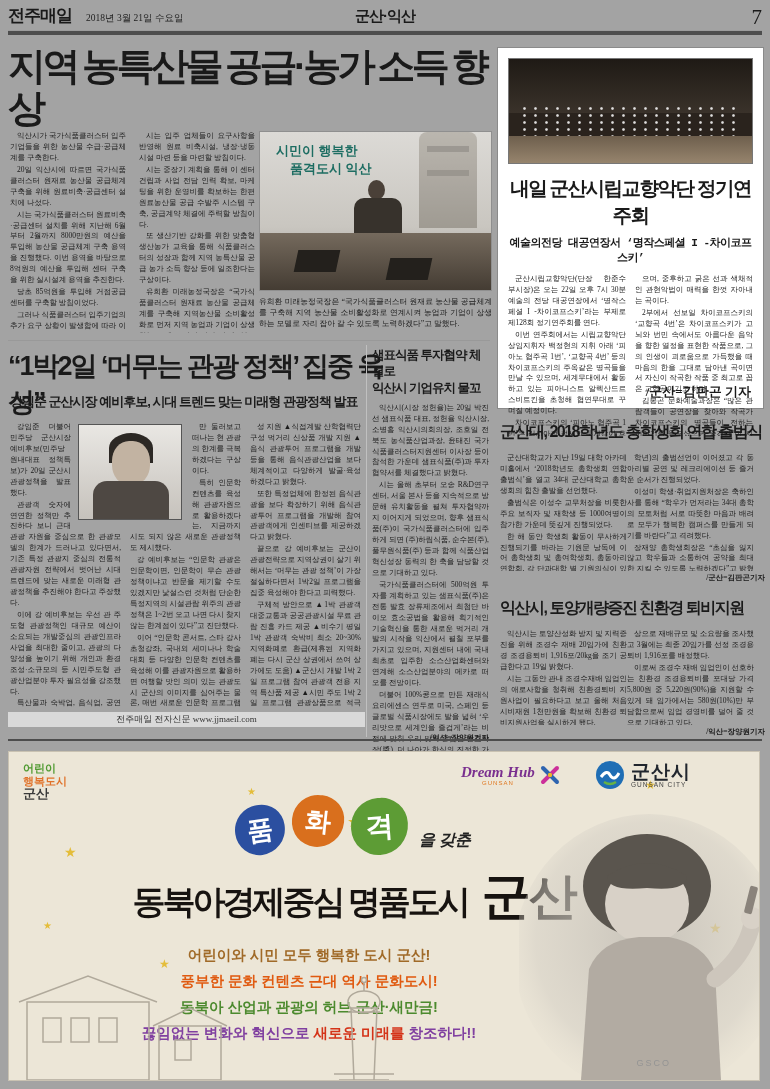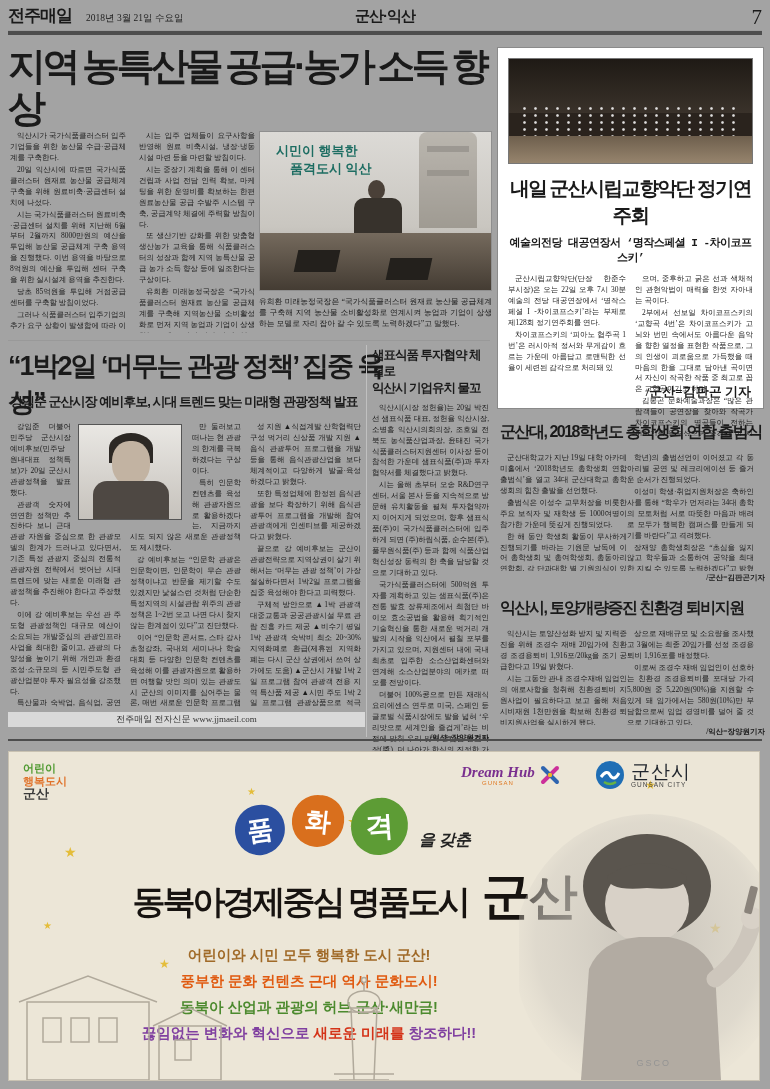--- a/index.html
+++ b/index.html
@@ -96,21 +96,21 @@
              font-weight:bold;line-height:1.15;}
   .kids-logo .k1{font-size:11px;color:#4f9a31;}
   .kids-logo .k2{font-size:11px;color:#e0722a;}
   .kids-logo .k3{font-size:13px;color:#3a3a3a;}
   .dreamhub{position:absolute;left:452px;top:12px;display:flex;align-items:center;gap:4px;}
   .dreamhub-text{font-family:"Liberation Serif",serif;font-style:italic;font-weight:bold;
                  font-size:15px;color:#7a2f8f;line-height:1;}
   .dreamhub-sub{font-family:"Liberation Sans",sans-serif;font-size:6px;color:#e07820;
                 letter-spacing:1px;text-align:center;}
   .citylogo{position:absolute;left:586px;top:8px;display:flex;align-items:center;gap:6px;}
-  .citylogo-kr{font-family:"Liberation Sans",sans-serif;font-weight:normal;font-size:19px;
+  .citylogo-kr{font-family:"Liberation Sans",sans-serif;font-weight:bold;font-size:19px;
                letter-spacing:1px;color:#21262e;line-height:1;}
   .citylogo-en{font-family:"Liberation Sans",sans-serif;font-size:6.5px;color:#444;letter-spacing:1px;}
   .circles-row{position:absolute;left:226px;top:46px;display:flex;align-items:flex-end;gap:7px;}
   .circ{border-radius:50% 46% 52% 48%;display:flex;align-items:center;justify-content:center;
         color:#fff;font-weight:bold;font-family:"Liberation Serif",serif;}
   .c1{width:50px;height:50px;background:#2b4fa0;font-size:26px;transform:rotate(-8deg);}
   .c2{width:52px;height:52px;background:#d96f1d;font-size:26px;transform:translateY(-8px) rotate(6deg);}
   .c3{width:57px;height:57px;background:#5d9c35;font-size:28px;transform:rotate(-4deg);}
   .circ-suffix{font-size:16px;font-weight:bold;font-style:italic;color:#222;margin:0 0 4px 4px;
                font-family:"Liberation Serif",serif;}
@@ -180,20 +180,21 @@
     <div class="orch-photo">
       <div class="orch-wall"></div>
       <div class="orch-band"></div>
       <div class="orch-floor"></div>
     </div>
     <div class="orch-headline">내일 군산시립교향악단 정기연주회</div>
     <div class="orch-subhead">예술의전당 대공연장서 ‘명작스페셜 I -차이코프스키’</div>
     <div class="orch-cols">
       <div class="bodycol">
           <p class="para">군산시립교향악단(단장 한준수 부시장)은 오는 22일 오후 7시 30분 예술의 전당 대공연장에서 ‘명작스페셜 I -차이코프스키’라는 부제로 제128회 정기연주회를 연다.</p>
+          <p class="para">이번 연주회에서는 시립교향악단 상임지휘자 백정현의 지휘 아래 ‘피아노 협주곡 1번’, ‘교향곡 4번’ 등의 차이코프스키의 주옥같은 명곡들을 만날 수 있으며, 세계무대에서 활동하고 있는 피아니스트 알렉산드르 스비트킨을 초청해 협연무대로 꾸며질 예정이다.</p>
           <p class="para">차이코프스키의 ‘피아노 협주곡 1번’은 러시아적 정서와 무게감이 흐르는 가운데 아름답고 로맨틱한 선율이 세련된 감각으로 처리돼 있</p>
         </div>
       <div class="bodycol">
           <p class="para">으며, 중후하고 굵은 선과 색채적인 관현악법이 매력을 한껏 자아내는 곡이다.</p>
           <p class="para">2부에서 선보일 차이코프스키의 ‘교향곡 4번’은 차이코프스키가 고뇌와 번민 속에서도 아름다운 음악을 향한 열정을 표현한 작품으로, 그의 인생이 괴로움으로 가득했을 때 마음의 한을 그대로 담아낸 곡이면서 자신이 작곡한 작품 중 최고로 꼽은 교향곡이기도 하다.</p>
           <p class="para">김봉곤 문화예술과장은 “많은 관람객들이 공연장을 찾아와 작곡가 차이코프스키의 명곡들이 전하는 이야기를 들으셨으면 좋겠다”며 시민들의 많은 관람을 부탁했다.</p>
         </div>
     </div>
     <div class="orch-byline">/군산=김판곤 기자</div>
   </div>

